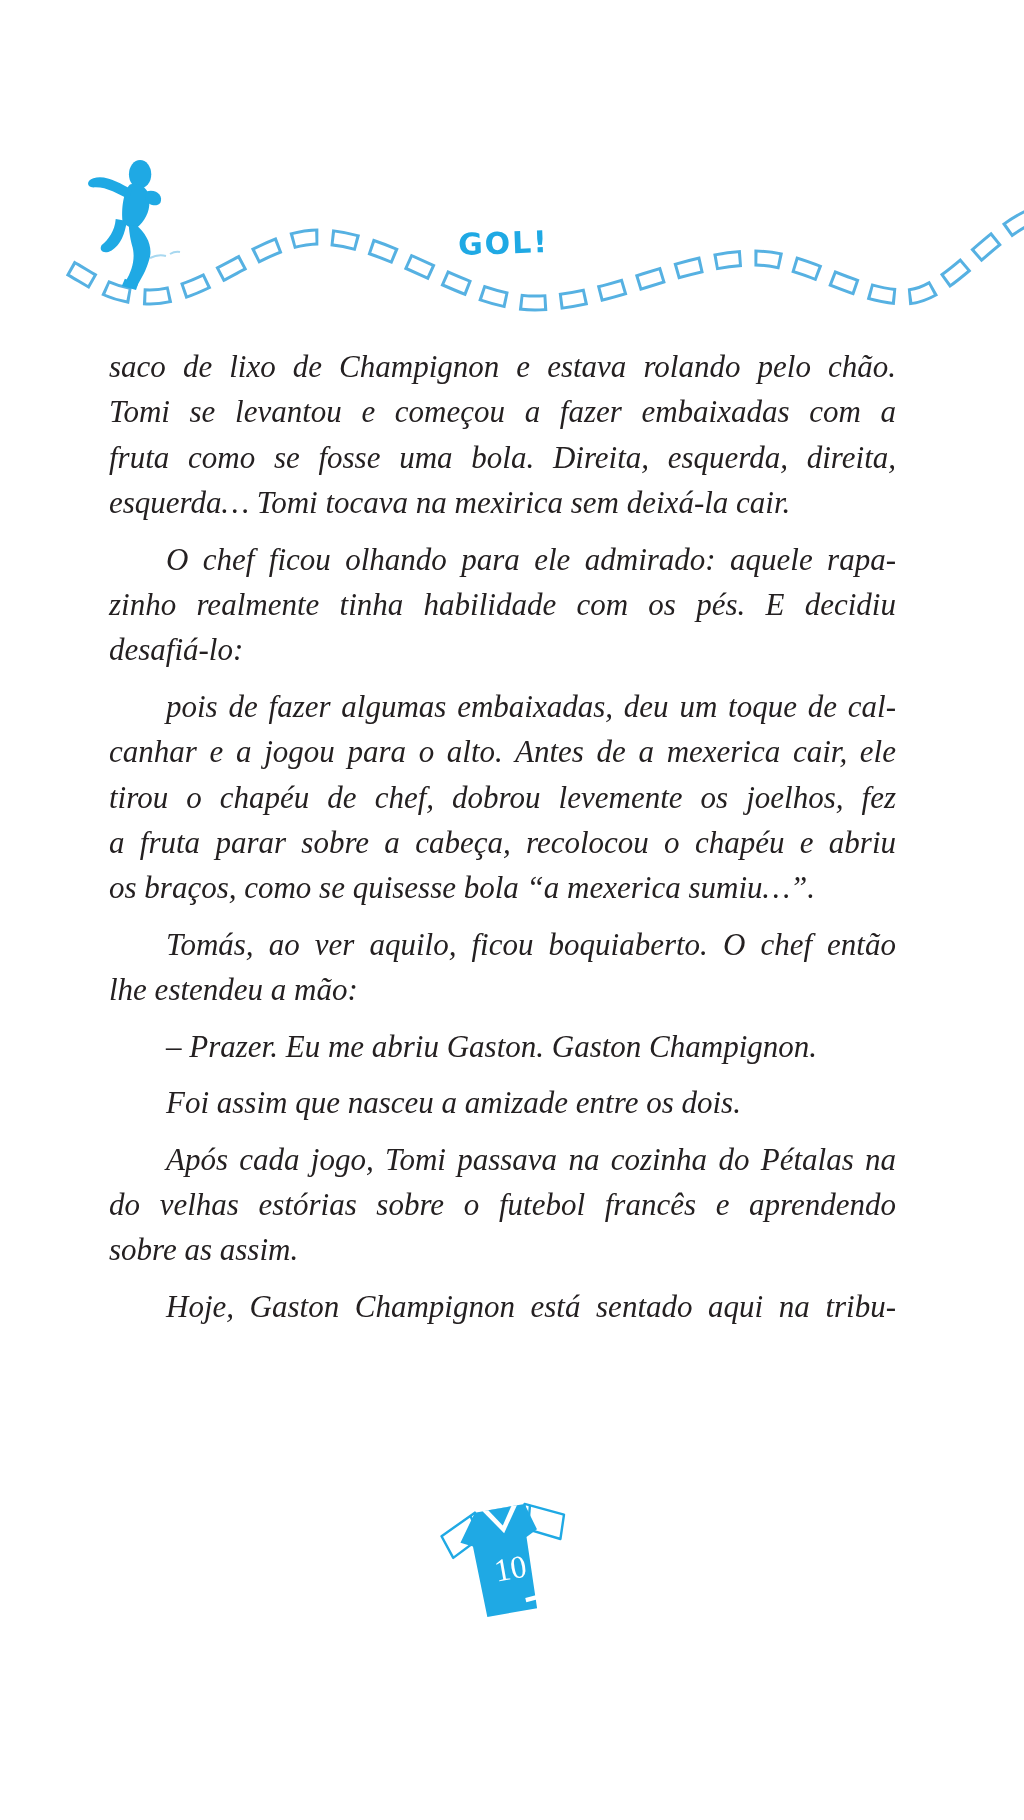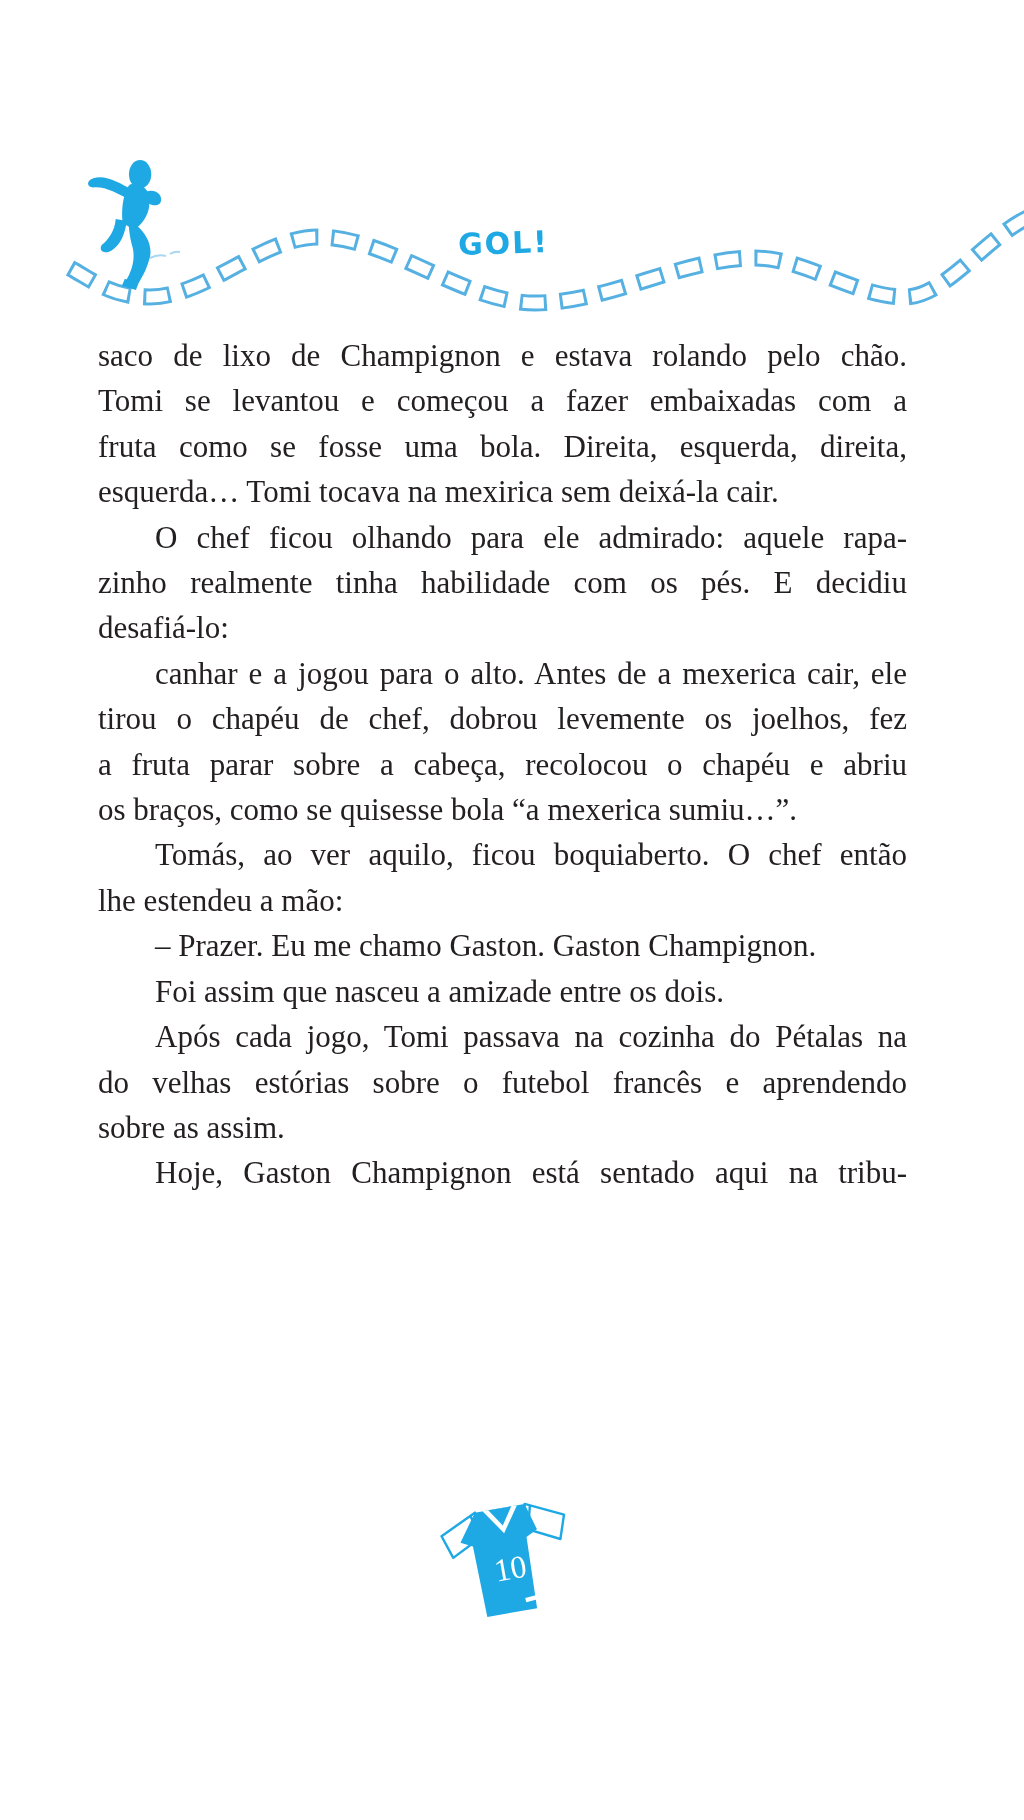--- a/index.html
+++ b/index.html
@@ -18,21 +18,21 @@
     font-family:"DejaVu Sans", sans-serif; font-weight:bold;
     font-size:30px; letter-spacing:2px; color:#1fa9e4;
     transform:rotate(-2deg); white-space:nowrap;
   }
 
   
   .body-text {
     position:absolute; left:98px; top:333px; width:809px;
     font-size:31px; line-height:45.4px; color:#242021;
   }
-  .para { margin:0; }
+  .para { margin:11px;font-style:italic; }
   .para.indent .line:first-child { text-indent:57px; }
   .line { text-align:justify; text-align-last:justify; }
   .line.last { text-align-last:left; }
 
   
   .jersey-wrap { position:absolute; left:440px; top:1490px; width:136px; height:140px; }
   .jersey-num {
     font-family:"Liberation Serif", serif; font-size:33px; fill:#ffffff;
   }
 </style>
@@ -82,31 +82,32 @@
         <div class="line">Tomi se levantou e começou a fazer embaixadas com a</div>
         <div class="line">fruta como se fosse uma bola. Direita, esquerda, direita,</div>
         <div class="line last">esquerda… Tomi tocava na mexirica sem deixá-la cair.</div>
       </div>
       <div class="para indent">
         <div class="line">O chef ficou olhando para ele admirado: aquele rapa-</div>
         <div class="line">zinho realmente tinha habilidade com os pés. E decidiu</div>
         <div class="line last">desafiá-lo:</div>
       </div>
       <div class="para indent">
+        <div class="line">pois de fazer algumas embaixadas, deu um toque de cal-</div>
         <div class="line">canhar e a jogou para o alto. Antes de a mexerica cair, ele</div>
         <div class="line">tirou o chapéu de chef, dobrou levemente os joelhos, fez</div>
         <div class="line">a fruta parar sobre a cabeça, recolocou o chapéu e abriu</div>
         <div class="line last">os braços, como se quisesse bola “a mexerica sumiu…”.</div>
       </div>
       <div class="para indent">
         <div class="line">Tomás, ao ver aquilo, ficou boquiaberto. O chef então</div>
         <div class="line last">lhe estendeu a mão:</div>
       </div>
       <div class="para indent">
-        <div class="line last">– Prazer. Eu me chamo Gaston. Gaston Champignon.</div>
+        <div class="line last">– Prazer. Eu me abriu Gaston. Gaston Champignon.</div>
       </div>
       <div class="para indent">
         <div class="line last">Foi assim que nasceu a amizade entre os dois.</div>
       </div>
       <div class="para indent">
         <div class="line">Após cada jogo, Tomi passava na cozinha do Pétalas na</div>
         <div class="line">do velhas estórias sobre o futebol francês e aprendendo</div>
         <div class="line last">sobre as assim.</div>
       </div>
       <div class="para indent">

